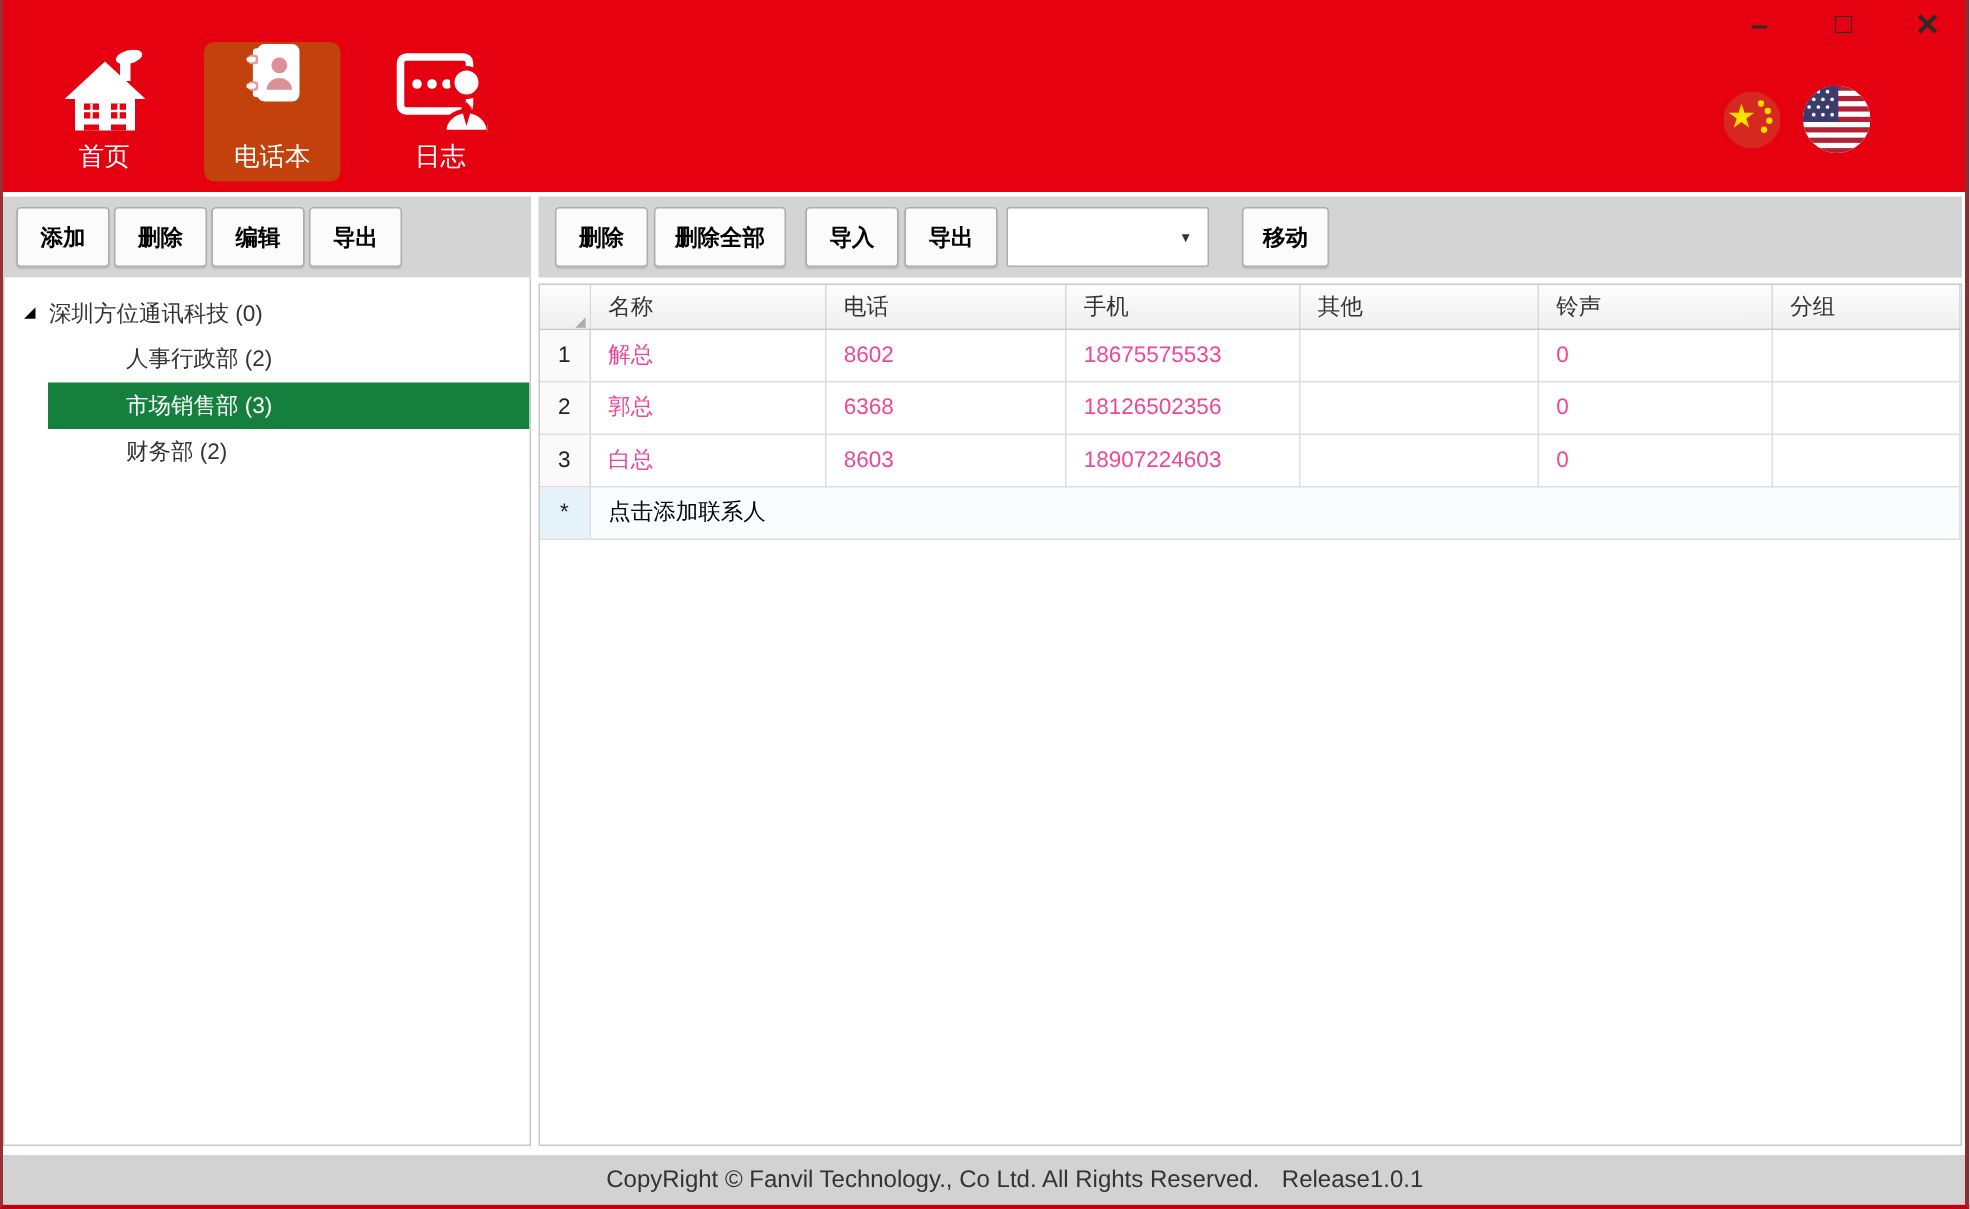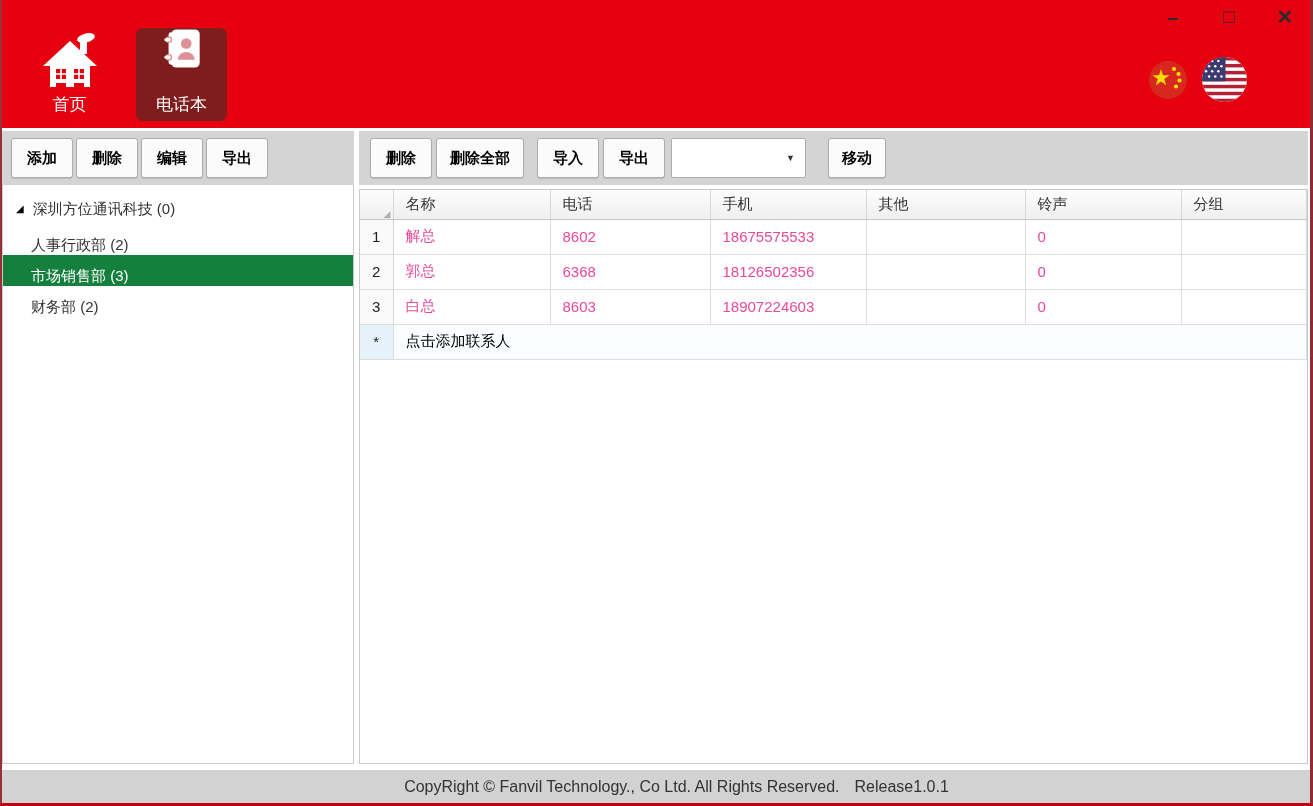--- a/index.html
+++ b/index.html
@@ -34,21 +34,21 @@
   .main-nav {
     position:absolute; left:22px; top:28px;
     display:flex; gap:21px;
   }
   .nav-item {
     width:91px; height:93px; border-radius:7px;
     display:flex; flex-direction:column; align-items:center;
     justify-content:flex-end; padding-bottom:5px; gap:5px;
     color:#fff; font-size:17px;
   }
-  .nav-item.active { background:#7f1d1d;gap:24px; }
+  .nav-item.active { background:#c2410c;gap:24px; }
   .flags {
     position:absolute; top:57px; right:63px;
     display:flex; align-items:center; gap:15px;
   }
   
   .content {
     flex:1; min-height:0; display:flex; gap:5px;
     background:#fff; padding:3px 2px 6px 0;
   }
   .left-panel { width:352px; flex-shrink:0; display:flex; flex-direction:column; }
@@ -77,21 +77,21 @@
   
   .tree-panel {
     flex:1; background:#fff; border:1px solid #c9c9c9; border-top:none;
     overflow:hidden; padding-top:9px; font-size:15px; color:#333;
   }
   .tree-root {
     height:30px; display:flex; align-items:center;
     padding-left:13px; gap:9px;
   }
   .tree-root .expander { font-size:10px; color:#000; transform:translateY(-1px); }
-  .tree-item { height:31px; display:flex; align-items:flex-end; padding-left:28px; }
+  .tree-item { height:31px; display:flex; align-items:center; padding-left:52px;margin-left:29px; }
   .tree-item.selected { background:#15803d; color:#fff; }
   
   .grid-panel {
     flex:1; background:#fff; border:1px solid #c9c9c9;
     margin-top:4px; overflow:hidden;
   }
   table.grid { width:100%; border-collapse:collapse; table-layout:fixed; font-size:15px; }
   table.grid th {
     height:29px; background:linear-gradient(#fdfdfd,#efefef);
     border-right:1px solid #d8d8d8; border-bottom:1px solid #c6c6c6;
@@ -163,20 +163,32 @@
           <rect x="4" y="12" width="9" height="9" rx="3" fill="#e9999d"></rect>
           <rect x="4" y="37" width="9" height="9" rx="3" fill="#e9999d"></rect>
           <rect x="2" y="14" width="9" height="5" rx="2.5" fill="#fff"></rect>
           <rect x="2" y="39" width="9" height="5" rx="2.5" fill="#fff"></rect>
           <circle cx="33" cy="22" r="7.5" fill="#dd9096"></circle>
           <path d="M21 45 a12 11 0 0 1 24 0 z" fill="#dd9096"></path>
         </svg>
         <span class="nav-label">电话本</span>
       </div>
 
+      <div class="nav-item">
+        <svg width="62" height="56" viewBox="0 0 62 56">
+          <rect x="4" y="6" width="46" height="36" rx="4" fill="none" stroke="#fff" stroke-width="5"></rect>
+          <circle cx="15" cy="24" r="3.2" fill="#fff"></circle>
+          <circle cx="25" cy="24" r="3.2" fill="#fff"></circle>
+          <circle cx="35" cy="24" r="3.2" fill="#fff"></circle>
+          <circle cx="48" cy="23" r="9.5" fill="#fff" stroke="#e60111" stroke-width="3"></circle>
+          <path d="M33 56 a15 14 0 0 1 30 0 z" fill="#fff" stroke="#e60111" stroke-width="3"></path>
+          <polygon points="48,36 44.5,40 48,52 51.5,40" fill="#e60111"></polygon>
+        </svg>
+        <span class="nav-label">日志</span>
+      </div>
 
     </nav>
 
     <div class="flags">
       <svg width="38" height="38" viewBox="0 0 38 38">
         <circle cx="19" cy="19" r="19" fill="#d6281e"></circle>
         <polygon fill="#ffde00" points="12,8 14,14.2 20.5,14.2 15.2,18 17.2,24.2 12,20.4 6.8,24.2 8.8,18 3.5,14.2 10,14.2"></polygon>
         <circle cx="25" cy="8" r="2.1" fill="#ffde00"></circle>
         <circle cx="29.5" cy="13" r="2.1" fill="#ffde00"></circle>
         <circle cx="30.5" cy="19.5" r="2.1" fill="#ffde00"></circle>

